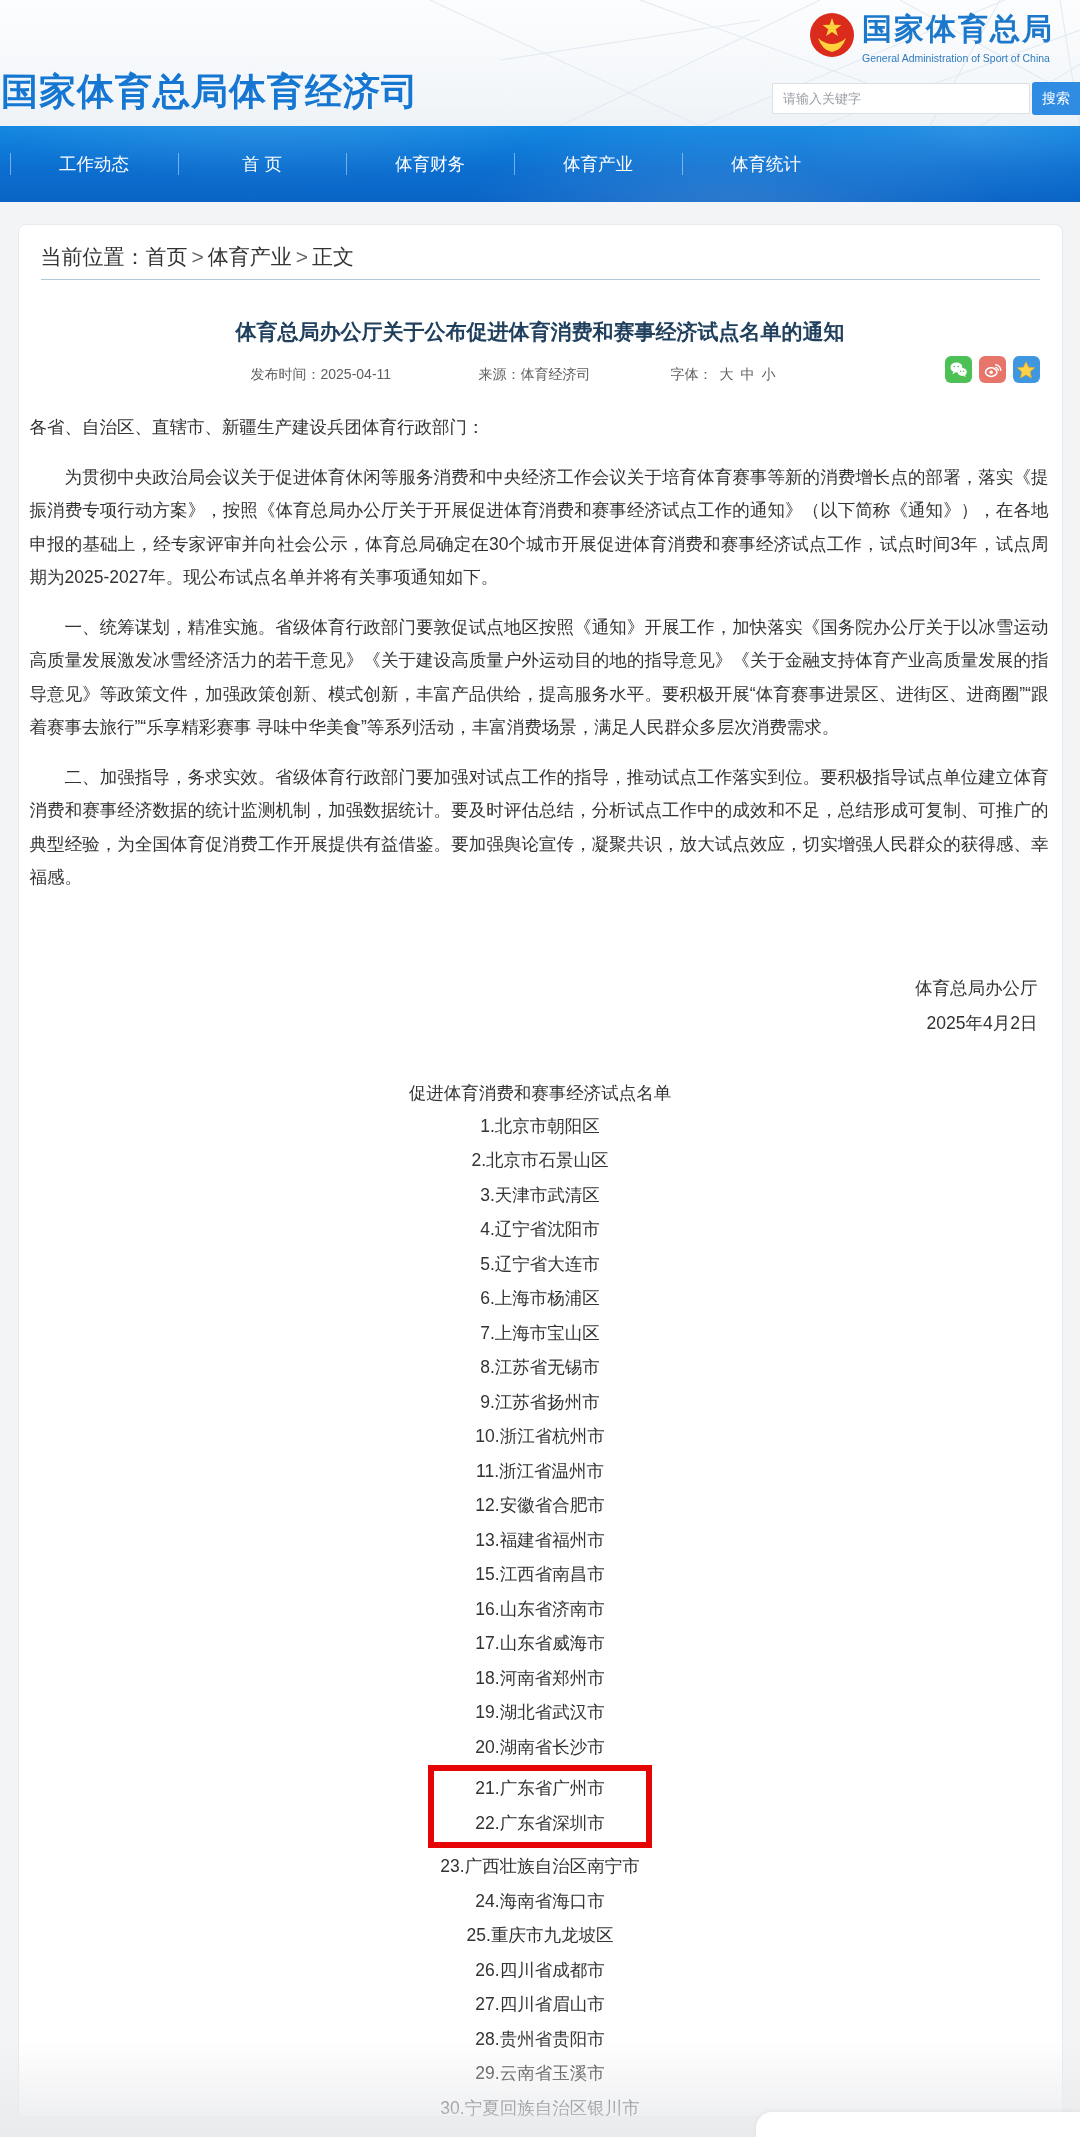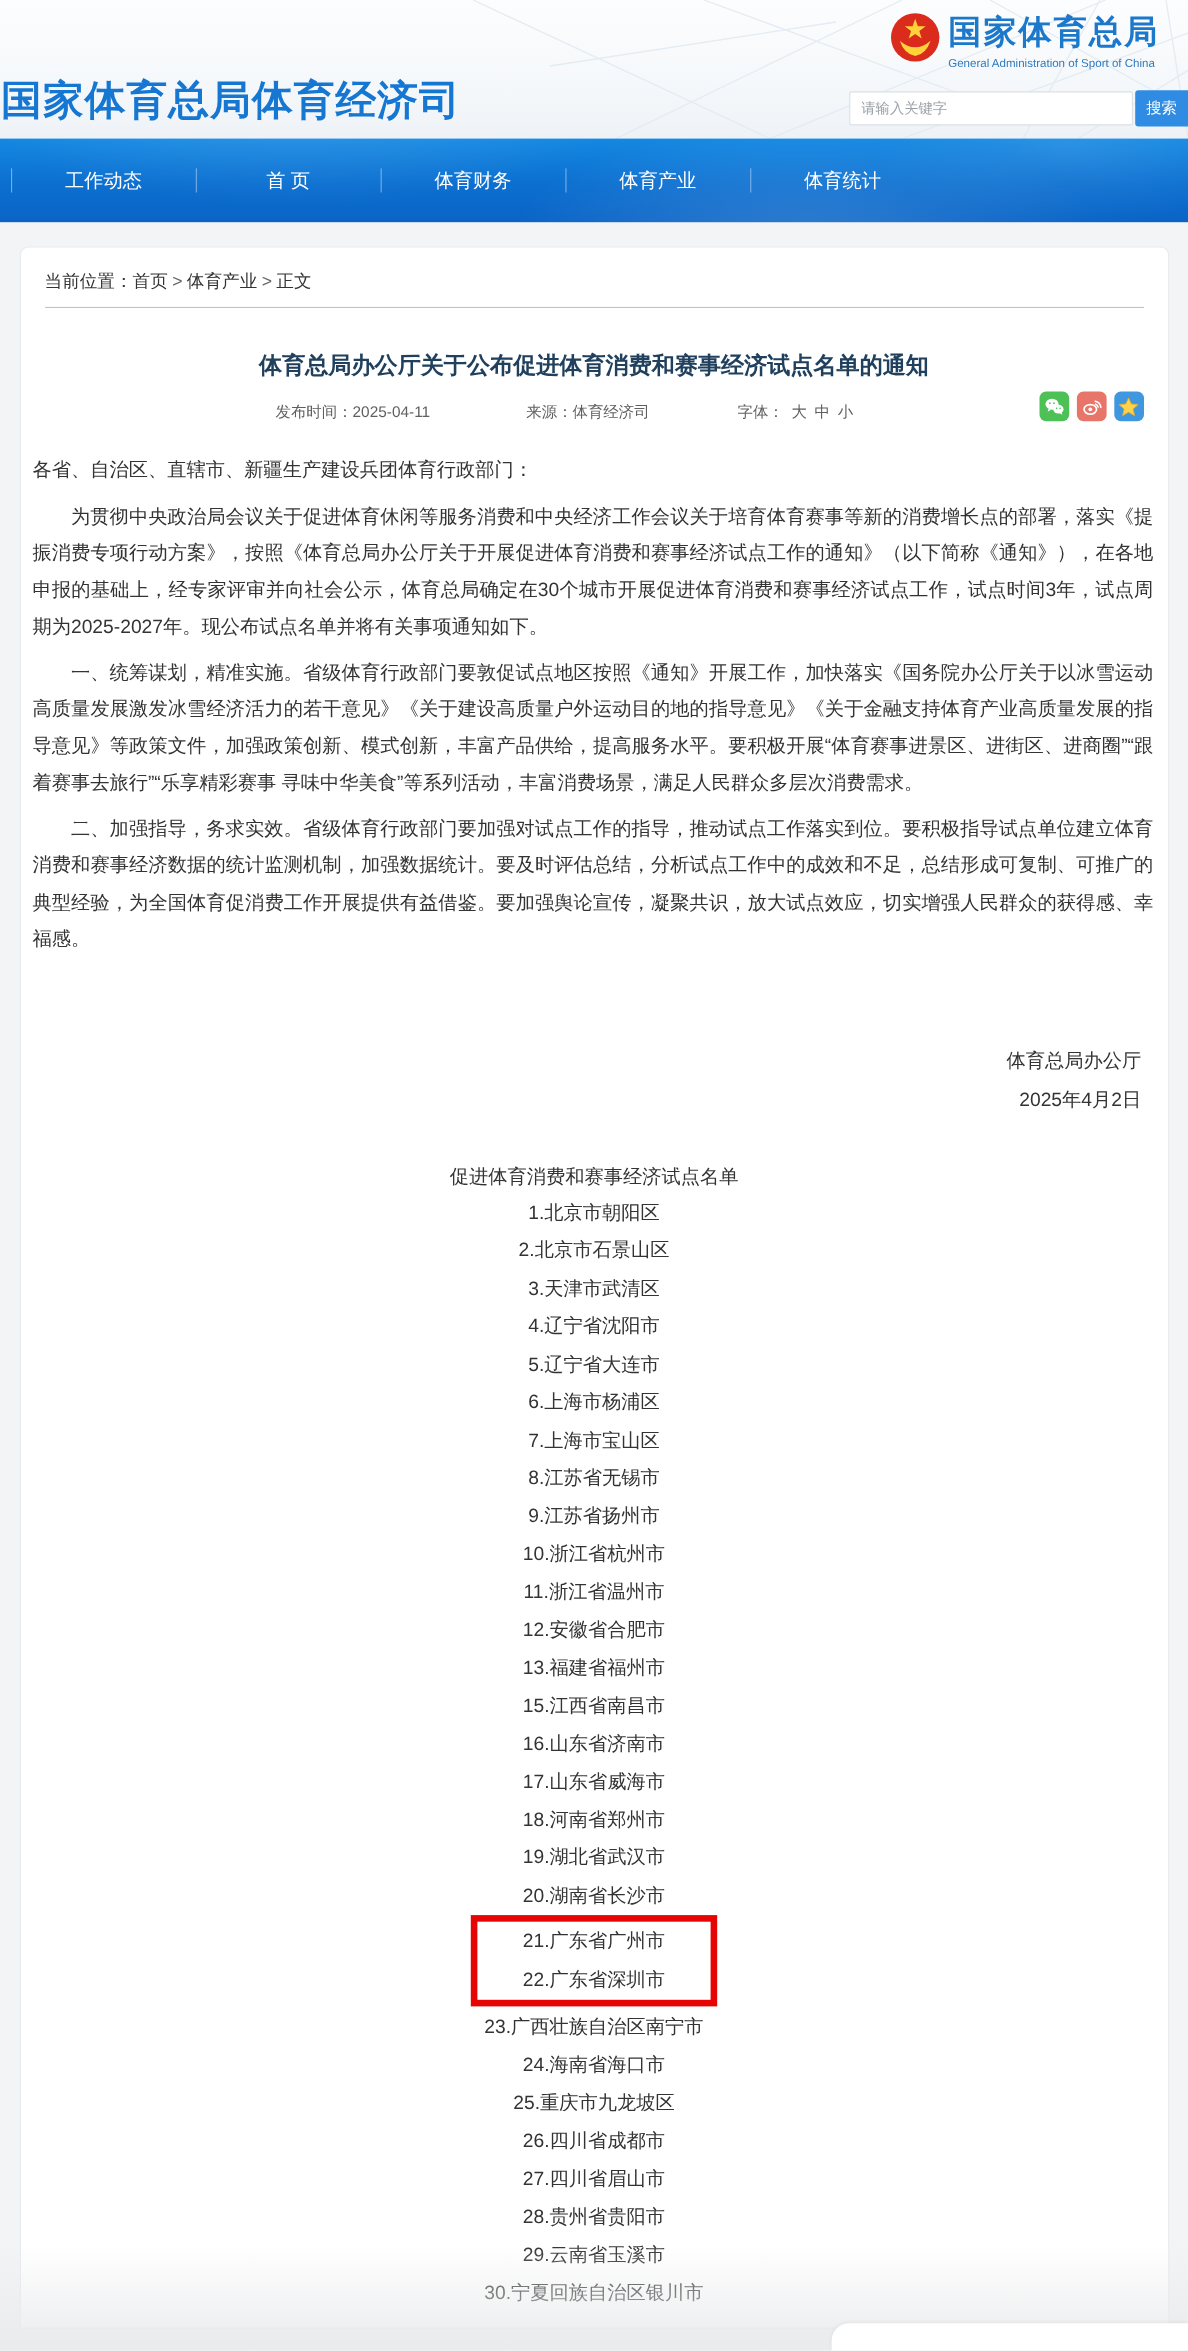--- a/index.html
+++ b/index.html
@@ -55,21 +55,21 @@
   .nav-list li::before{
     content:"";position:absolute;left:0;top:27px;width:1px;height:22px;
     background:rgba(200,226,250,.55);
   }
   
   .content-wrap{
     width:1043px;margin:22px auto 0;background:#fff;
     border:1px solid #e7eaee;border-radius:8px 8px 0 0;
     height:1891px;overflow:hidden;position:relative;z-index:1;
   }
-  .breadcrumb-bar{padding:21px 22px 0;font-size:16px;color:#333;line-height:21px;}
+  .breadcrumb-bar{padding:21px 22px 0;font-size:21px;color:#333;line-height:21px;}
   .breadcrumb-bar a{color:#333;text-decoration:none;cursor:pointer;}
   .breadcrumb-bar .sep{color:#666;margin:0 4px;}
   .crumb-divider{margin:12px 22px 0;border-bottom:1px solid #9fb9ca;opacity:.8;height:0;}
   .article-title{
     margin:37px 70px 0;text-align:center;
     font-size:21px;font-weight:bold;color:#20405e;line-height:31px;font-family:Liberation Serif, serif;
   }
   .meta-row{position:relative;margin-top:13px;height:27px;font-size:14px;color:#5f5f5f;line-height:27px;}
   .meta-item{position:absolute;white-space:nowrap;text-align:right;}
   .meta-pub{left:232px;}
@@ -79,21 +79,21 @@
   .share-icons{position:absolute;right:22px;top:-5px;display:flex;gap:7px;}
   .share-icon{width:27px;height:27px;border-radius:6px;display:inline-flex;align-items:center;justify-content:center;cursor:pointer;}
   .icon-wechat{background:#4dc156;}
   .icon-weibo{background:#e8756a;}
   .icon-qzone{background:#3f97e0;}
   
   .article-body{
     margin-top:23px;padding:0 13px 0 11px;
     font-size:17.5px;color:#333;line-height:33.5px;text-align:justify;
   }
-  .article-body p{margin:0 0 8px;}
+  .article-body p{margin:16px 0 8px;}
   .article-body p.indent{text-indent:2em;}
   .signature{margin:76px 24px 0 0;text-align:right;font-size:17.5px;color:#333;line-height:35px;}
   
   .pilot-list{margin-top:40px;text-align:center;font-size:17.5px;color:#333;}
   .pilot-list-title{line-height:24px;margin-bottom:4px;}
   .city-item{line-height:34.5px;height:34.5px;white-space:nowrap;}
   .highlight-box{
     width:200px;margin:1px auto;border:6px solid #e60505;
     padding:0 6px 2px;box-sizing:content-box;
   }

